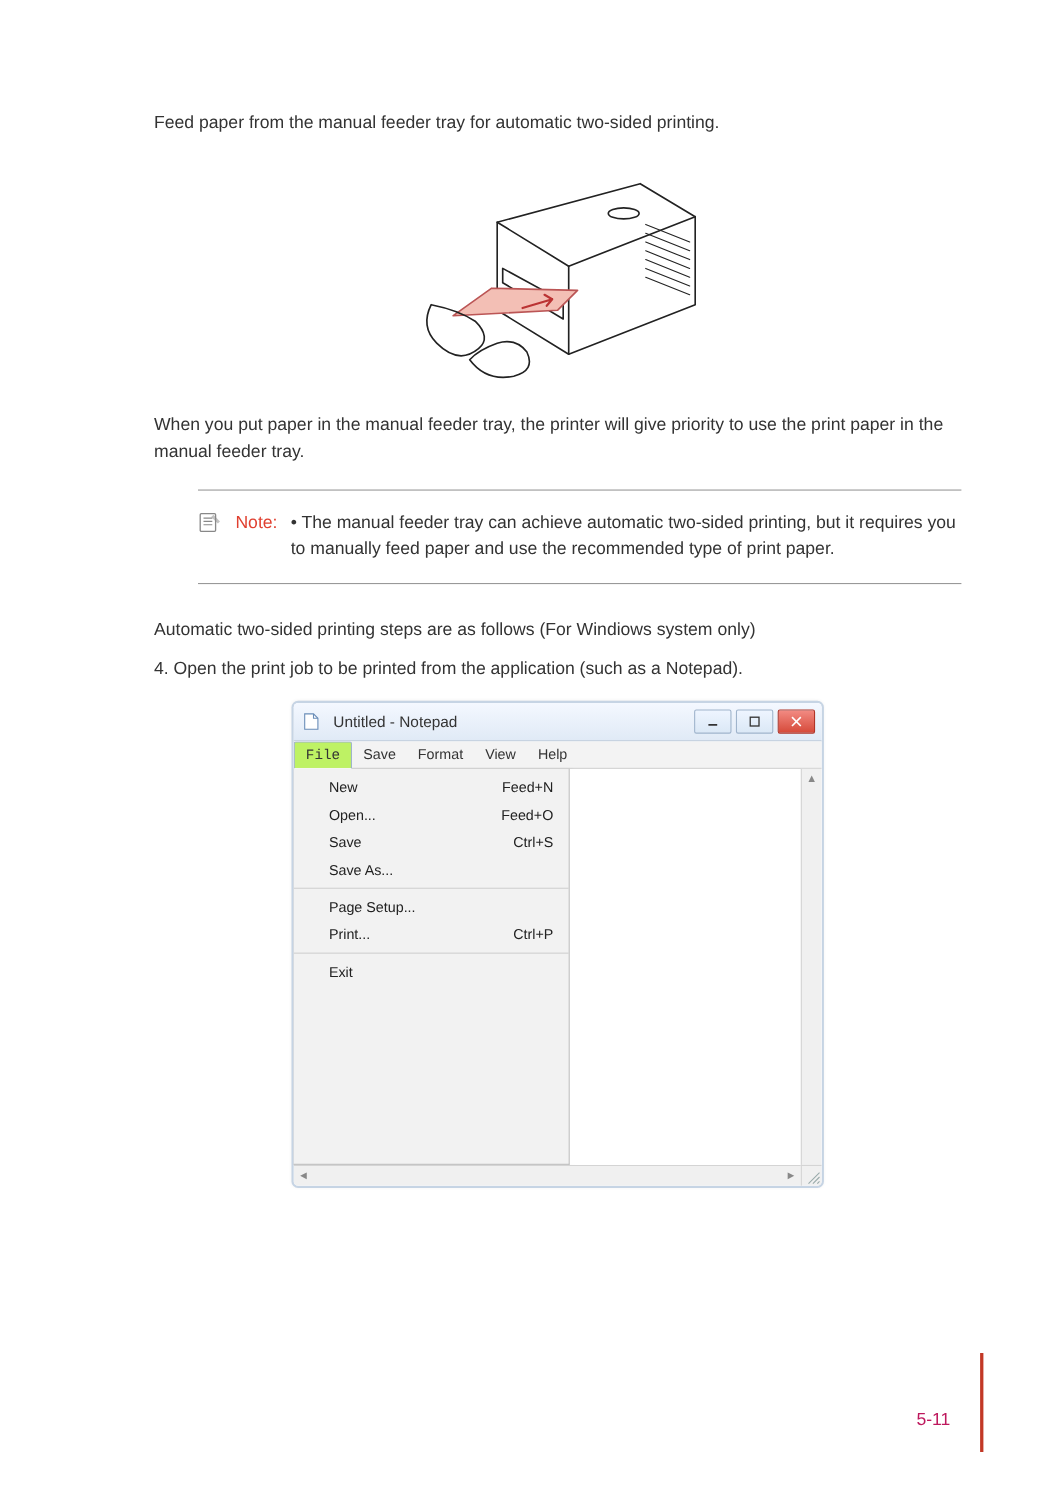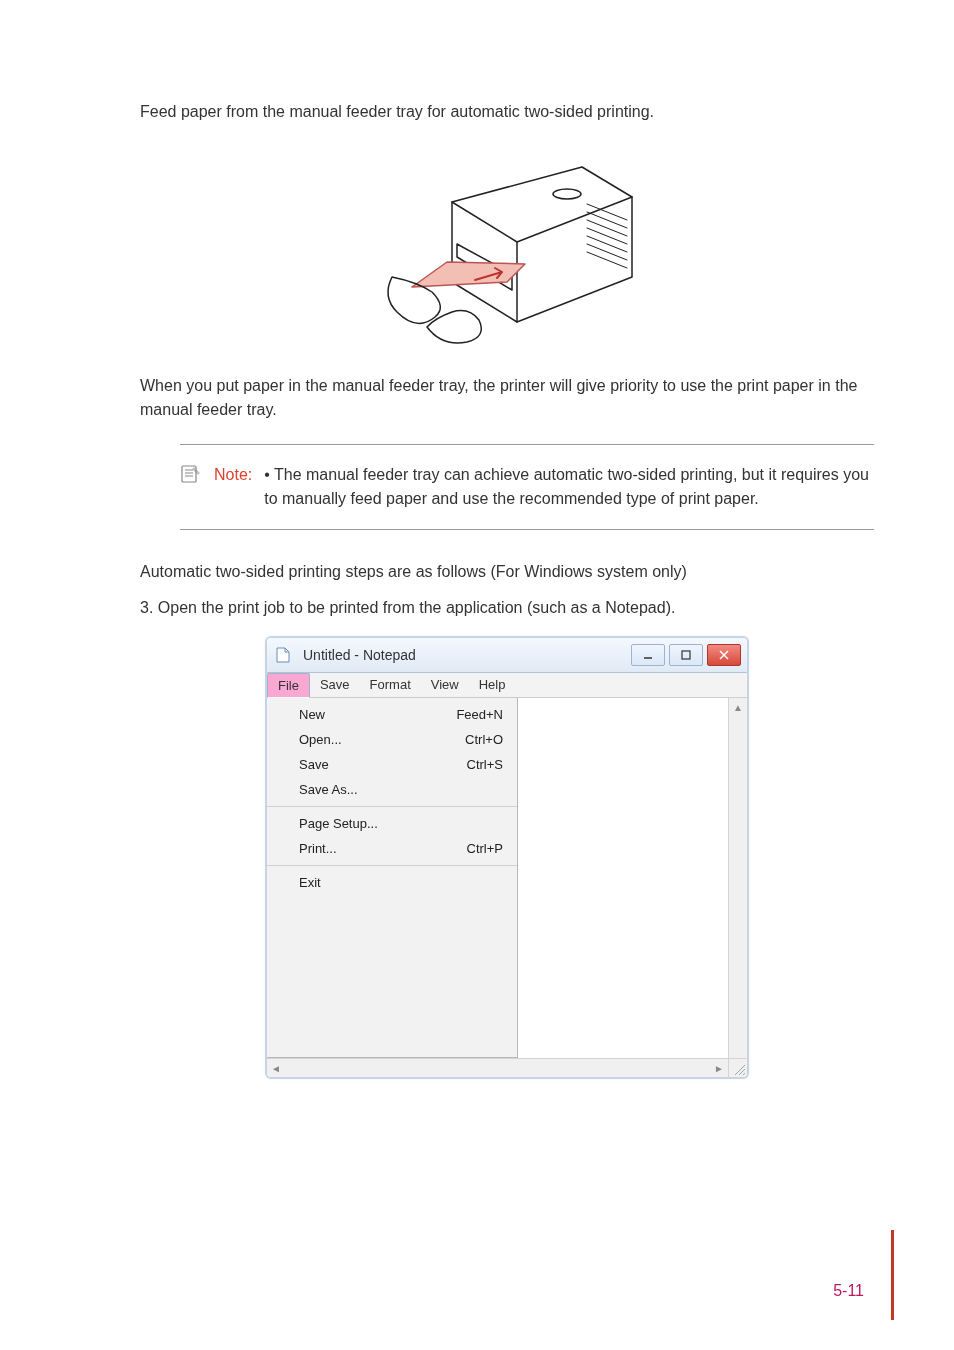--- a/index.html
+++ b/index.html
@@ -95,24 +95,25 @@
     display:flex;
     align-items:stretch;
     font-size: 13px;
   }
   .np-menu span {
     padding: 4px 10px;
     line-height: 16px;
   }
   .np-menu .active {
     border: 1px solid #9fb4cc;
-    background: #f9a8d4;
+    background: #bef264;
     border-bottom-color: #fff;
     margin-bottom: -1px;
     border-radius: 2px 2px 0 0;
+    font-family: Liberation Mono, monospace;
   }
   .np-body {
     display:flex;
     height: 360px;
   }
   .np-drop {
     width: 250px;
     background:#f2f2f2;
     border:1px solid #b8b8b8;
     border-top: none;
@@ -231,21 +232,21 @@
           <line x1="5" y1="13" x2="13" y2="13" stroke="#888"></line>
           <path d="M14 4 L20 10 L18 12 L12 6 Z" fill="#888" opacity=".5"></path>
         </svg>
       </span>
       <span class="note-label">Note:</span>
       <span class="note-body">• The manual feeder tray can achieve automatic two-sided printing, but it requires you to manually feed paper and use the recommended type of print paper.</span>
     </div>
   </div>
 
   <p style="margin-top:28px">Automatic two-sided printing steps are as follows (For Windiows system only)</p>
-  <p>3. Open the print job to be printed from the application (such as a Notepad).</p>
+  <p>4. Open the print job to be printed from the application (such as a Notepad).</p>
 
   <div class="np-wrap">
     <div class="np-title">
       <span class="np-doc-icon">
         <svg width="14" height="16" viewBox="0 0 14 16">
           <path d="M1 1 H9 L13 5 V15 H1 Z" fill="#fff" stroke="#6a8db8" stroke-width="1"></path>
           <path d="M9 1 V5 H13" fill="none" stroke="#6a8db8" stroke-width="1"></path>
         </svg>
       </span>
       <span class="np-title-text">Untitled - Notepad</span>
@@ -277,21 +278,21 @@
     </div>
     <div class="np-body">
       <div class="np-drop">
         <div class="np-drop-group">
           <div class="np-item">
             <span>New</span>
             <span>Feed+N</span>
           </div>
           <div class="np-item">
             <span>Open...</span>
-            <span>Ctrl+O</span>
+            <span>Feed+O</span>
           </div>
           <div class="np-item">
             <span>Save</span>
             <span>Ctrl+S</span>
           </div>
           <div class="np-item">
             <span>Save As...</span>
             <span></span>
           </div>
         </div>

